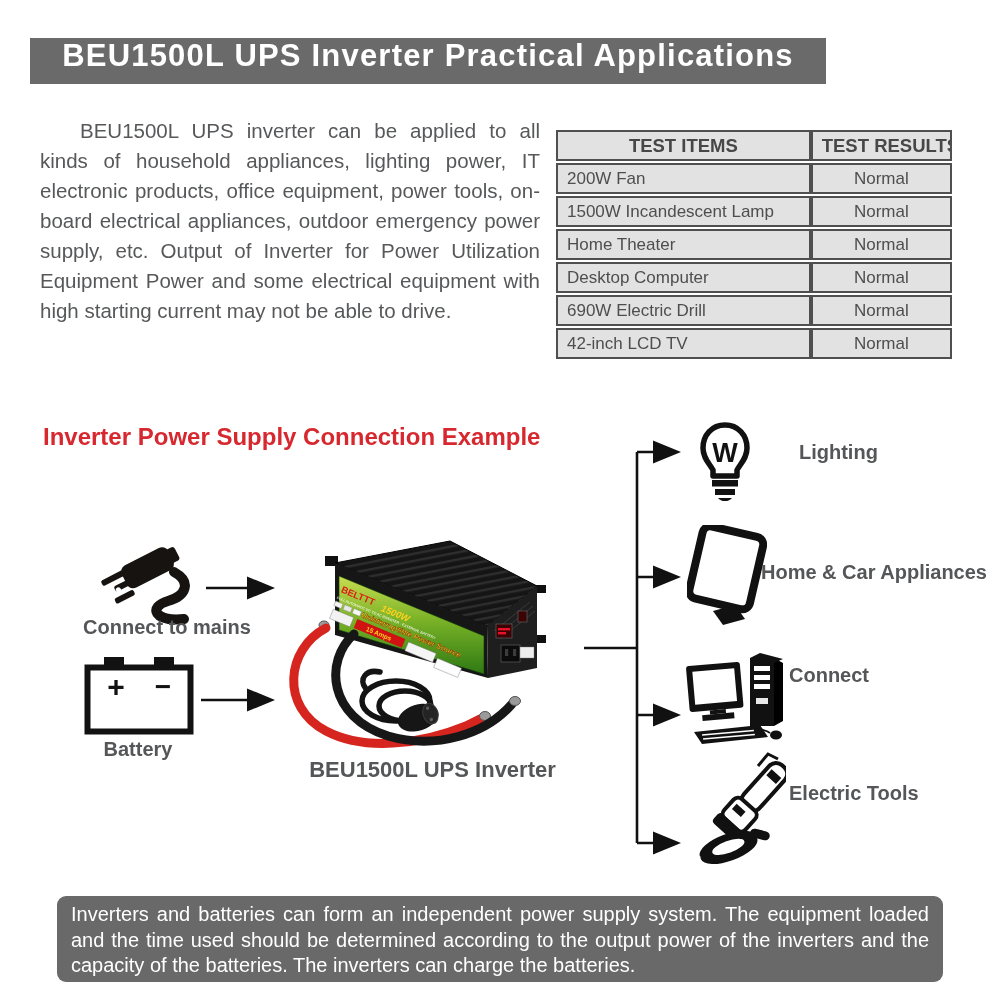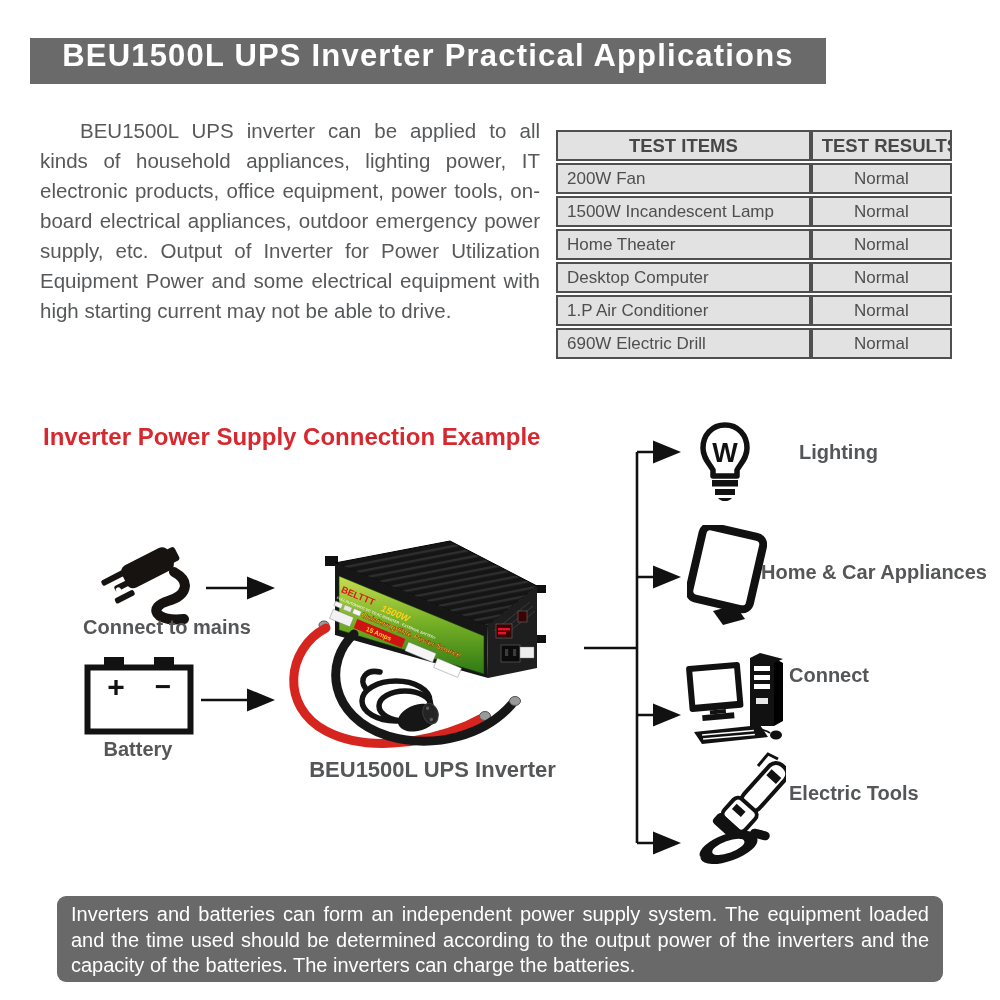--- a/index.html
+++ b/index.html
@@ -89,25 +89,25 @@
         </tr>
       <tr>
           <td>Home Theater</td>
           <td class="result">Normal</td>
         </tr>
       <tr>
           <td>Desktop Computer</td>
           <td class="result">Normal</td>
         </tr>
       <tr>
-          <td>1.P Air Conditioner</td>
-          <td class="result">Normal</td>
-        </tr>
-      <tr>
           <td>690W Electric Drill</td>
+          <td class="result">Normal</td>
+        </tr>
+      <tr>
+          <td>42-inch LCD TV</td>
           <td class="result">Normal</td>
         </tr>
     </tbody>
   </table>
 
   <h2 class="diagram-heading">Inverter Power Supply Connection Example</h2>
 
   <svg class="abs" style="left:0;top:0;" width="1000" height="1000" viewBox="0 0 1000 1000" aria-hidden="true">
     <defs>
       <marker id="ah" markerWidth="11" markerHeight="9" refX="9" refY="4.5" orient="auto">

